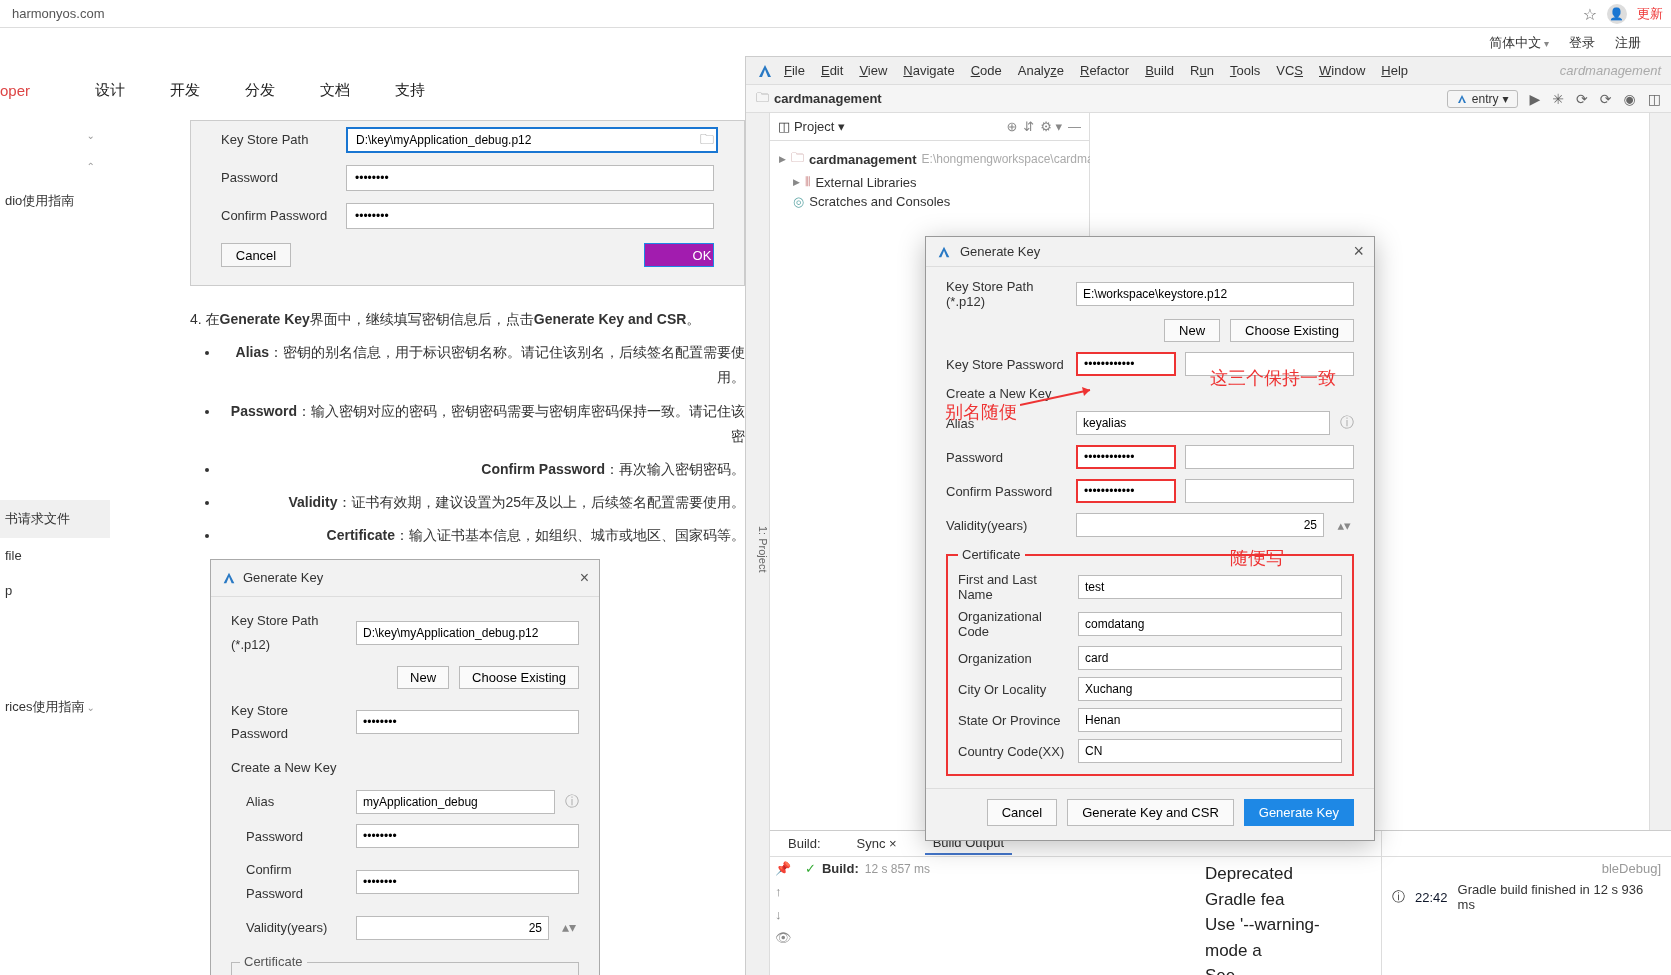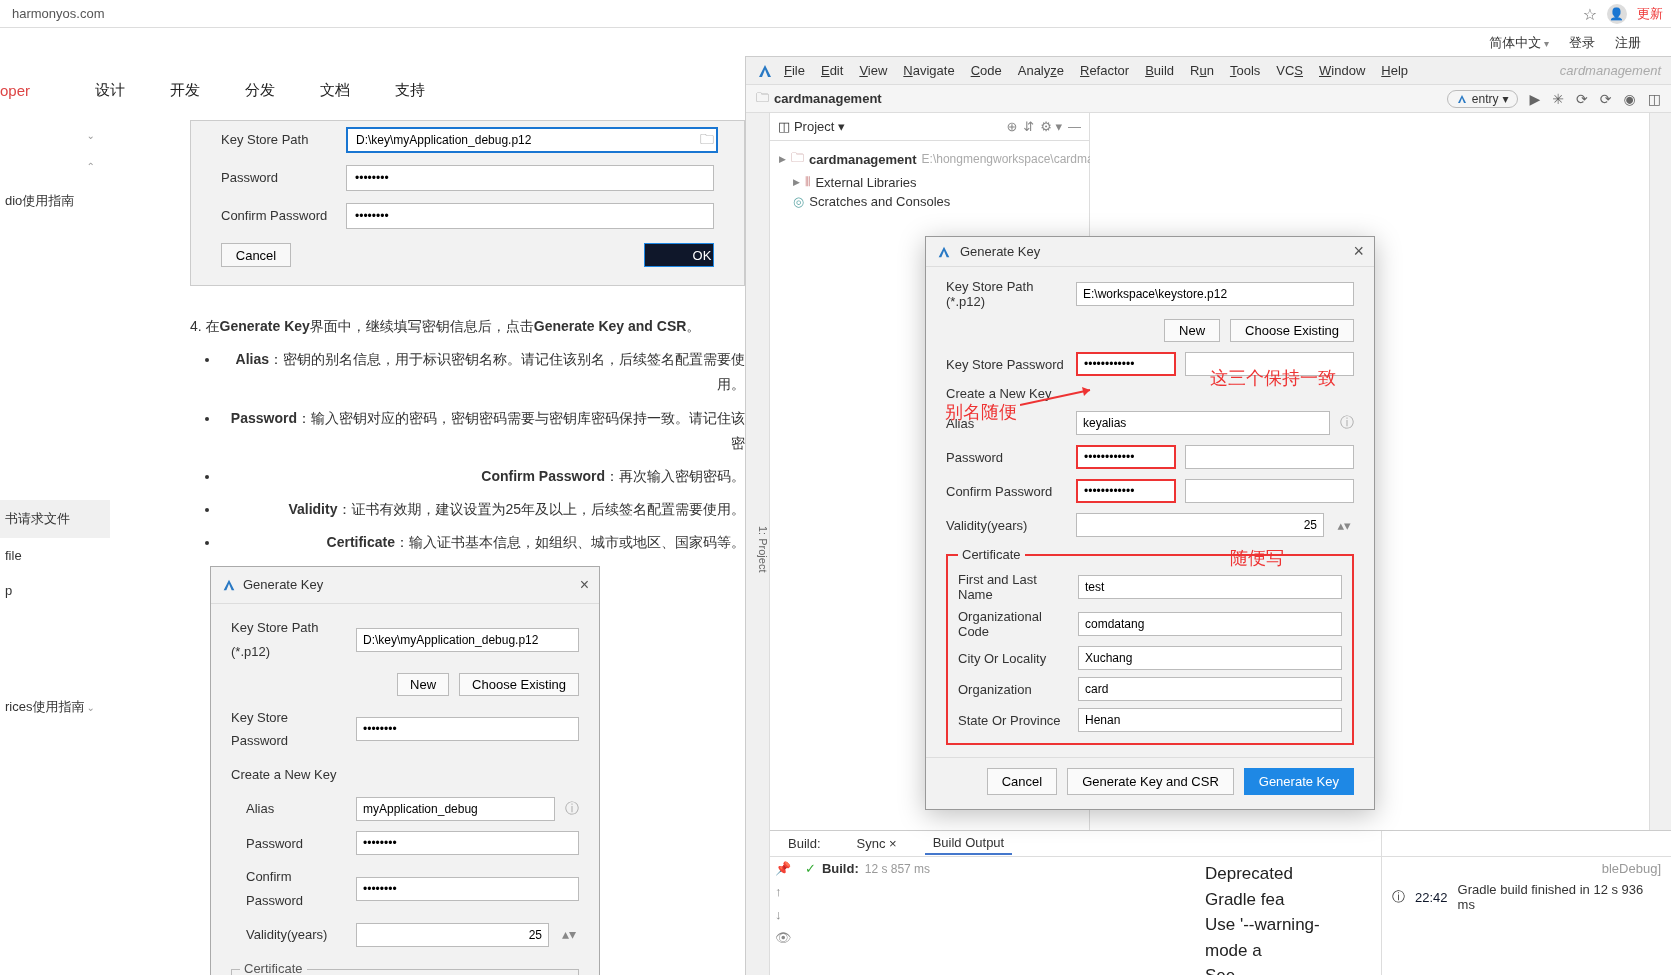--- a/index.html
+++ b/index.html
@@ -18,29 +18,29 @@
 .dev-header { position: absolute; top: 60px; left: 0; height: 60px; display: flex; align-items: center; gap: 45px; padding-left: 0; }
 .dev-header .oper { color: #d44; font-size: 15px; padding-right: 20px; }
 .dev-header .nav-item { font-size: 15px; color: #222; }
 
 .left-sidebar { position: absolute; top: 120px; left: 0; width: 110px; font-size: 13px; }
 .sidebar-item { padding: 10px 15px 10px 5px; display: flex; justify-content: space-between; align-items: center; color: #333; }
 .sidebar-item.sel { background: #f0f0f0; }
 .chev { color: #999; font-size: 10px; }
 
 .doc-content { position: absolute; top: 120px; left: 190px; width: 555px; font-size: 14px; line-height: 1.8; color: #333; }
-.dialog1 { border: 1px solid #ccc; background: #f2f2f2; margin-bottom: 28px; padding-bottom: 10px; }
+.dialog1 { border: 1px solid #ccc; background: #f2f2f2; margin-bottom: 21px; padding-bottom: 10px; }
 .d1-row { display: flex; align-items: center; padding: 6px 30px; gap: 10px; }
 .d1-label { width: 115px; font-size: 13px; }
 .d1-input { flex: 1; height: 26px; border: 1px solid #bbb; background: #fff; padding: 0 8px; font-size: 12px; }
 .d1-input.hl { border: 2px solid #1976d2; }
 .folder-icon { color: #777; font-size: 14px; margin-left: -28px; z-index: 2; }
 .d1-buttons { display: flex; justify-content: space-between; padding: 8px 30px; }
 .d1-btn { width: 70px; height: 24px; border: 1px solid #bbb; background: #f8f8f8; font-size: 13px; }
-.d1-btn.primary { background: #0f172a; color: #fff; border-color: #1e88e5; padding-left: 46px; }
+.d1-btn.primary { background: #a21caf; color: #fff; border-color: #1e88e5; padding-left: 46px; }
 
 .doc-line { margin-bottom: 8px; }
 .doc-line strong { font-weight: 600; }
 .bullet-list { padding-left: 30px; }
 .bullet-list li { list-style: disc; margin-bottom: 8px; text-align: right; }
 .bullet-list strong { font-weight: 600; }
 
 .dialog2 { border: 1px solid #aaa; background: #f2f2f2; margin-top: 10px; width: 390px; margin-left: 20px; }
 .d2-title { display: flex; align-items: center; justify-content: space-between; padding: 4px 10px; border-bottom: 1px solid #ddd; font-size: 13px; }
 .d2-logo { width: 16px; height: 16px; display: inline-block; }
@@ -61,21 +61,21 @@
 .ide-menu { height: 28px; display: flex; align-items: center; padding: 0 10px; gap: 4px; background: #f0f0f0; border-bottom: 1px solid #ddd; font-size: 13px; }
 .ide-menu-item { padding: 2px 6px; }
 .ide-menu-item u { text-decoration: underline; }
 .ide-project-name { margin-left: auto; color: #aaa; font-style: italic; }
 .ide-logo { width: 18px; height: 18px; }
 
 .ide-toolbar { height: 28px; display: flex; align-items: center; padding: 0 10px; gap: 10px; border-bottom: 1px solid #ddd; background: #f5f5f5; }
 .breadcrumb { display: flex; align-items: center; gap: 5px; font-size: 13px; }
 .bc-folder { color: #888; }
 .ide-toolbar-right { margin-left: auto; display: flex; gap: 12px; align-items: center; }
-.run-config { border: 1px solid #bbb; padding: 1px 8px; border-radius: 9px; font-size: 12px; display: flex; align-items: center; gap: 4px; }
+.run-config { border: 1px solid #bbb; padding: 1px 8px; border-radius: 3px; font-size: 12px; display: flex; align-items: center; gap: 4px; }
 .play { color: #4a4; }
 .tb-icon { color: #666; font-size: 14px; }
 
 .ide-body { display: flex; height: calc(100% - 56px); }
 .ide-left-gutter { width: 24px; background: #f0f0f0; border-right: 1px solid #ddd; writing-mode: vertical-rl; text-align: center; font-size: 11px; color: #666; padding-top: 10px; }
 .project-panel { width: 320px; background: #fff; border-right: 1px solid #ddd; }
 .project-header { height: 28px; display: flex; align-items: center; padding: 0 8px; border-bottom: 1px solid #ddd; gap: 6px; font-size: 13px; }
 .project-header .spacer { flex: 1; }
 .ph-icon { color: #888; font-size: 13px; }
 .project-tree { padding: 5px; font-size: 13px; }
@@ -425,30 +425,34 @@
       <legend>Certificate</legend>
       <div class="gen-row">
           <span class="gen-label">First and Last Name</span>
           <input class="gen-input" value="test" style="">
         </div>
       <div class="gen-row">
           <span class="gen-label">Organizational Code</span>
           <input class="gen-input" value="comdatang" style="">
         </div>
       <div class="gen-row">
+          <span class="gen-label">Organization</span>
+          <input class="gen-input" value="card" style="">
+        </div>
+      <div class="gen-row">
           <span class="gen-label">City Or Locality</span>
           <input class="gen-input" value="Xuchang" style="">
         </div>
       <div class="gen-row">
-          <span class="gen-label">Organization</span>
-          <input class="gen-input" value="card" style="">
-        </div>
-      <div class="gen-row">
           <span class="gen-label">State Or Province</span>
           <input class="gen-input" value="Henan" style="">
+        </div>
+      <div class="gen-row">
+          <span class="gen-label">Country Code(XX)</span>
+          <input class="gen-input" value="CN" style="">
         </div>
     </fieldset>
   </div>
   <div class="gen-footer">
     <button class="gen-footer-btn">Cancel</button>
     <button class="gen-footer-btn">Generate Key and CSR</button>
     <button class="gen-footer-btn primary">Generate Key</button>
   </div>
 </div>
 

